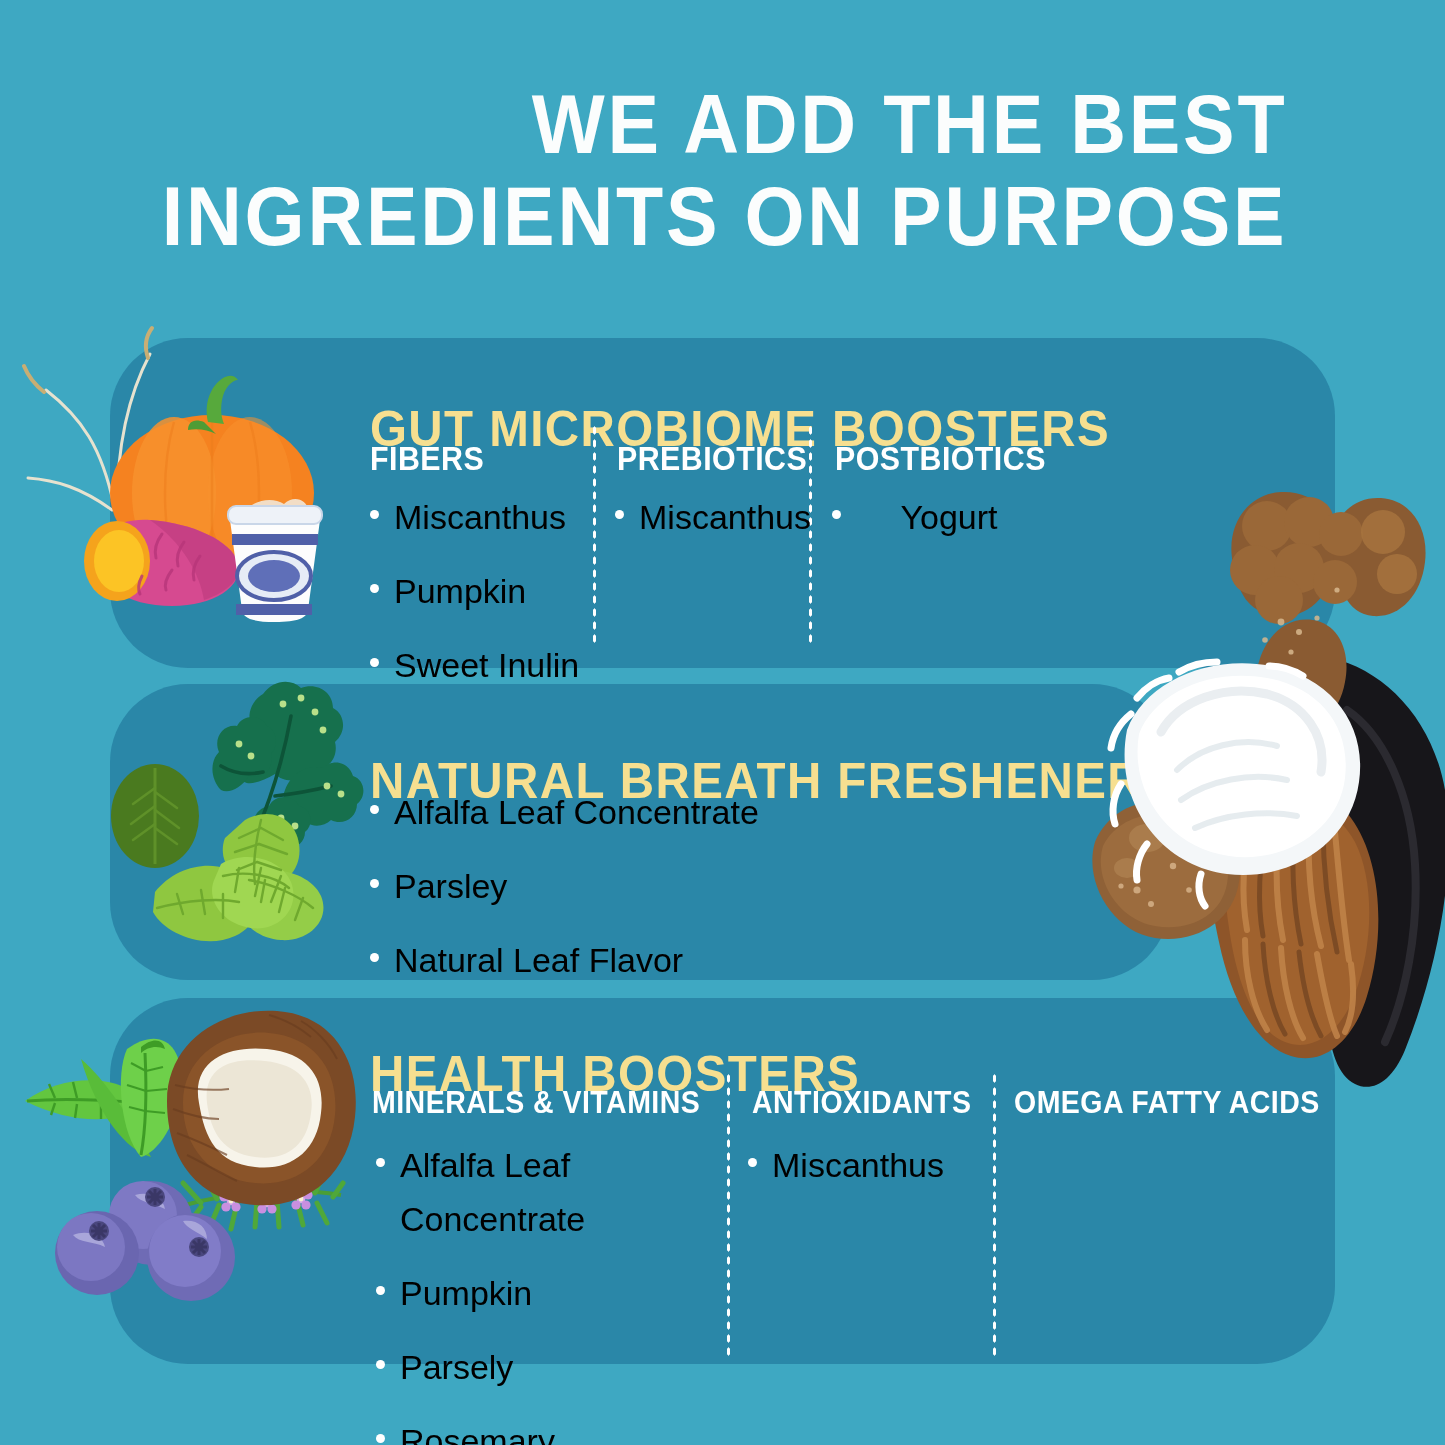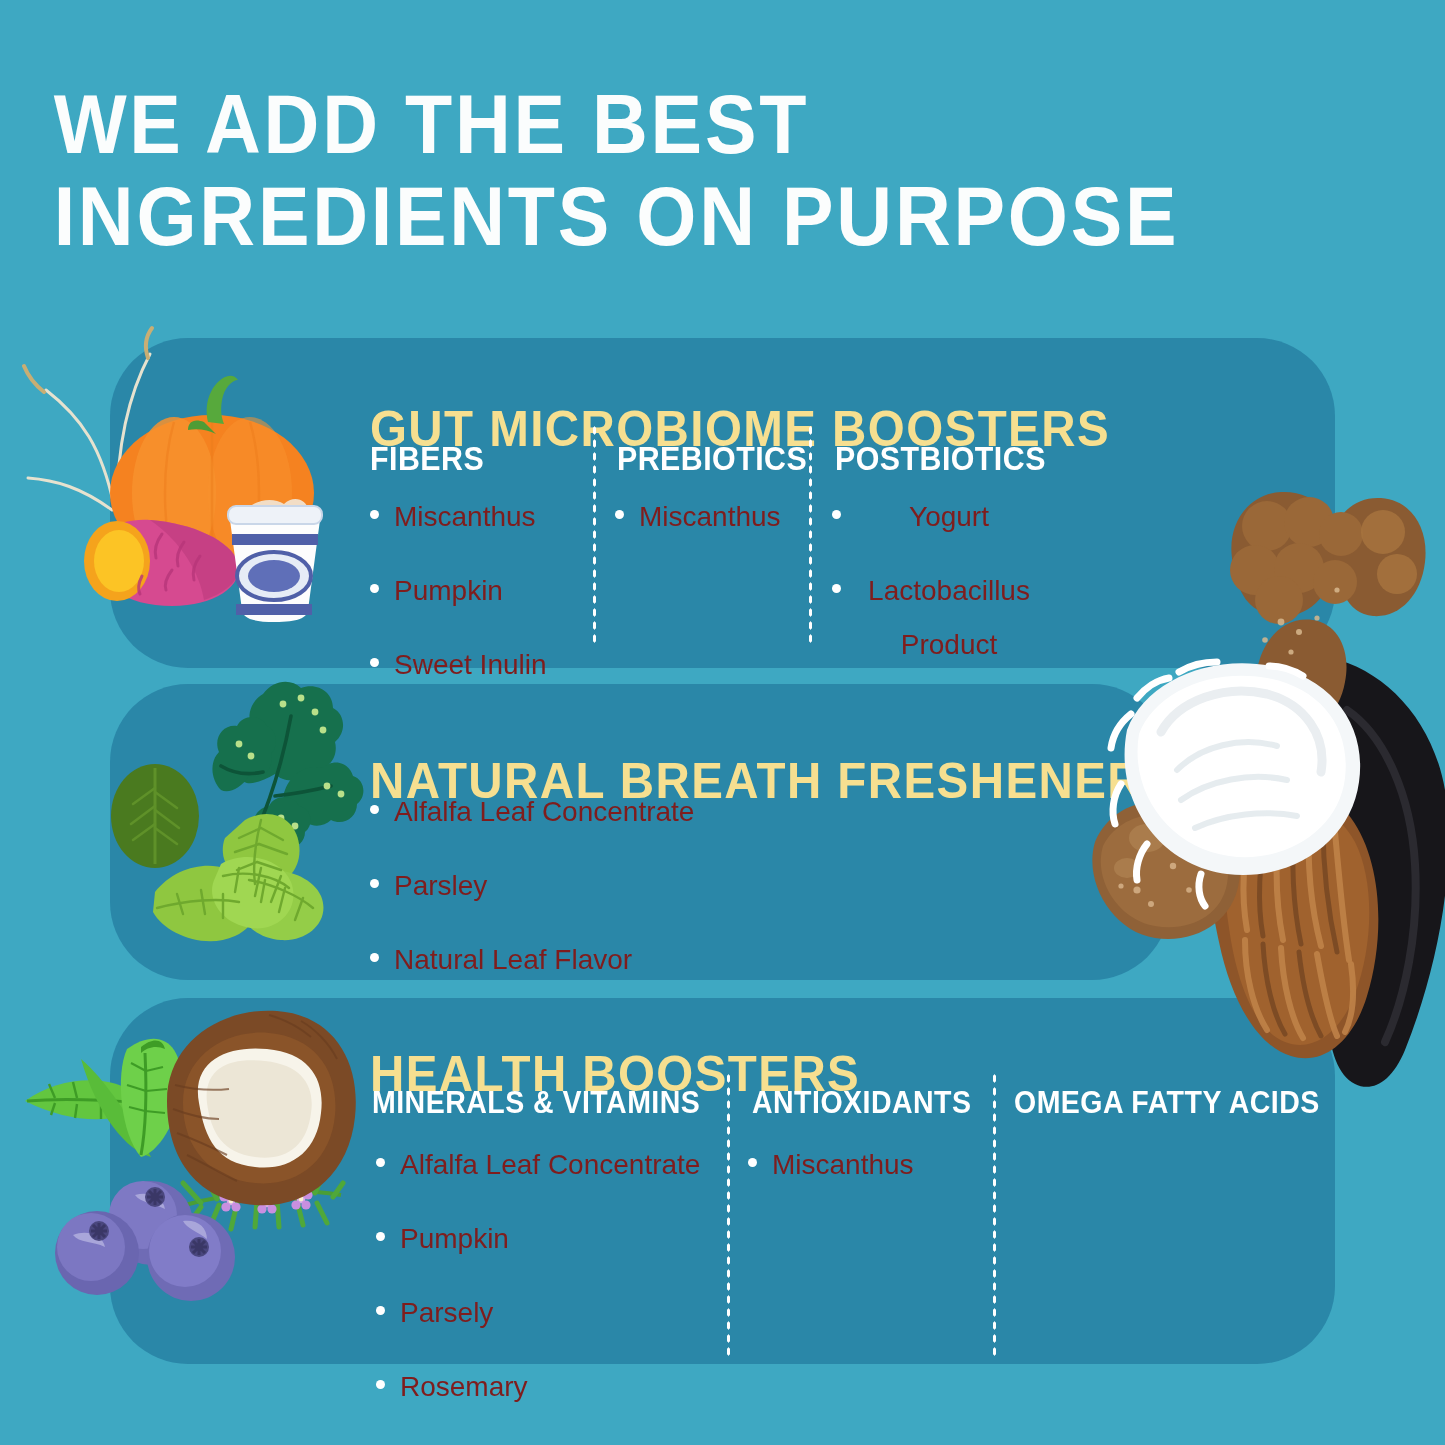--- a/index.html
+++ b/index.html
@@ -6,21 +6,21 @@
   html,body{margin:0;padding:0;}
   body{
     width:1445px;height:1445px;overflow:hidden;
     background:#3ea8c2;
     font-family:"Liberation Sans", sans-serif;
     position:relative;
   }
   #stage{position:absolute;left:0;top:0;width:1445px;height:1445px;overflow:hidden;background:#3ea8c2;}
 
   
-  .title-wrap{position:absolute;left:0;top:78px;width:1341px;text-align:left;z-index:6;}
+  .title-wrap{position:absolute;left:0;top:78px;width:1341px;text-align:right;z-index:6;}
   .title-line{
     display:block;color:#fbfdfd;
     font-family:"Liberation Sans Narrow","Liberation Sans",sans-serif;
     font-weight:bold;letter-spacing:3px;
     text-transform:uppercase;
     transform:scaleX(0.92);
   }
   .title-line.l1{font-size:84px;line-height:92px;}
   .title-line.l2{font-size:84px;line-height:92px;}
 
@@ -44,21 +44,21 @@
   #h3{left:370px;top:1003px;font-size:50px;z-index:7;}
 
   .col-head{
     position:absolute;color:#ffffff;
     font-family:"Liberation Sans Narrow","Liberation Sans",sans-serif;
     font-weight:bold;font-size:33px;letter-spacing:0.5px;
     text-transform:uppercase;white-space:nowrap;
     transform:scaleX(0.92);transform-origin:left center;
     z-index:7;
   }
-  .bullets{position:absolute;z-index:7;color:#7f1d1d;font-size:28px;line-height:54px;}
+  .bullets{position:absolute;z-index:7;color:#000000;font-size:34px;line-height:54px;}
   .bullets .b{display:block;position:relative;padding-left:26px;margin-bottom:20px;
     font-family:"Liberation Sans","Liberation Sans",sans-serif;font-weight:normal;}
   .bullets .b::before{
     content:"";position:absolute;left:2px;top:20px;width:9px;height:9px;
     border-radius:50%;background:#ffffff;
   }
   .b-txt{display:inline-block;}
 
   
   .vdiv{
@@ -154,21 +154,20 @@
     <span class="b"><span class="b-txt">Pumpkin</span></span>
     <span class="b"><span class="b-txt">Sweet Inulin</span></span>
   </div>
 
   <div class="bullets" style="left:613px;top:490px;width:195px;">
     <span class="b"><span class="b-txt">Miscanthus</span></span>
   </div>
 
   <div class="bullets" style="left:830px;top:490px;width:212px;text-align:center;">
     <span class="b"><span class="b-txt">Yogurt</span></span>
-    <span class="b"><span class="b-txt">Lactobacillus Product</span></span>
   </div>
 
   <div class="card" id="card2"></div>
 
   <svg class="art" id="art-herb" viewBox="0 0 300 300">
 
     <g>
       <ellipse cx="60" cy="148" rx="44" ry="52" fill="#4a7a1f"></ellipse>
       <path d="M60 100 L60 196" stroke="#5f9129" stroke-width="3" fill="none"></path>
       <g stroke="#5f9129" stroke-width="2.6" fill="none" stroke-linecap="round">

